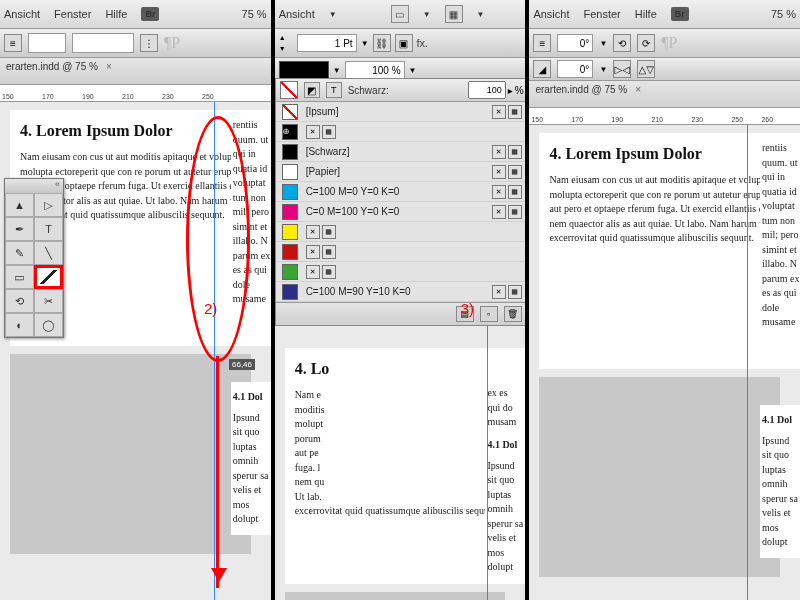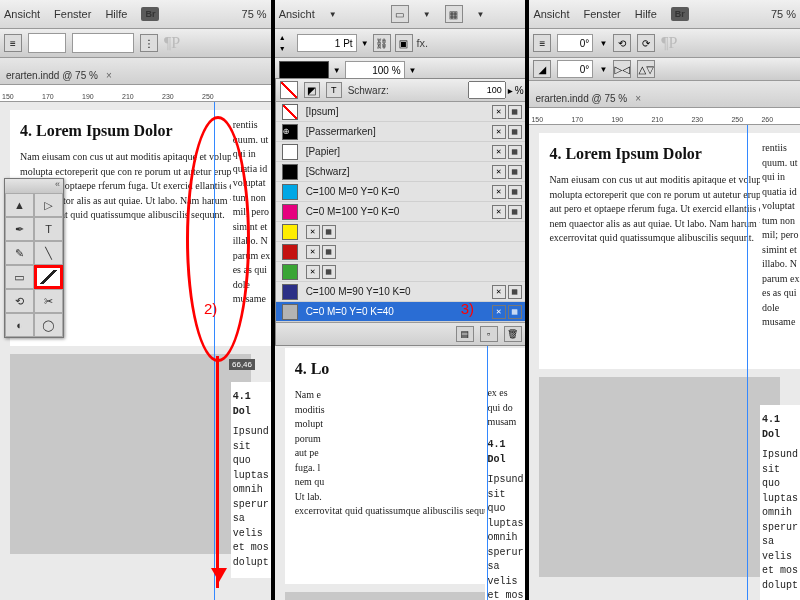--- a/index.html
+++ b/index.html
@@ -11,31 +11,31 @@
 .menubar{height:28px;background:linear-gradient(#f0f0f0,#d8d8d8);display:flex;align-items:center;gap:14px;padding:0 4px;border-bottom:1px solid #999}
 .menubar span{color:#333}
 .br-badge{background:#5a5a5a;color:#fff;padding:2px 4px;font-size:9px;font-weight:bold;border-radius:2px}
 .zoom{margin-left:auto}
 .toolbar{height:28px;background:linear-gradient(#eee,#ccc);border-bottom:1px solid #999;display:flex;align-items:center;padding:0 4px;gap:6px}
 .tool-slot{width:36px;height:18px;background:#fff;border:1px solid #999;display:inline-block}
 .tool-icon{width:16px;height:16px;border:1px solid #888;background:#ddd;display:inline-flex;align-items:center;justify-content:center;font-size:10px}
 .toolbar2{height:28px;background:linear-gradient(#eee,#ccc);border-bottom:1px solid #999;display:flex;align-items:center;padding:0 4px;gap:4px}
 .stroke-sample{width:48px;height:16px;background:#000;border:1px solid #555}
 .num-input{width:52px;height:16px;background:#fff;border:1px solid #999;font-size:10px;padding:0 3px;display:flex;align-items:center;justify-content:flex-end}
-.tab{height:20px;background:linear-gradient(#e6e6e6,#d0d0d0);border-bottom:1px solid #999;padding:3px 6px;font-size:10px;color:#333;display:flex;align-items:flex-end;gap:8px}
+.tab{height:20px;background:linear-gradient(#e6e6e6,#d0d0d0);border-bottom:1px solid #999;padding:3px 6px;font-size:10px;color:#333;display:flex;align-items:flex-start;gap:8px}
 .tab .close{font-size:10px;color:#666}
 .ruler{height:16px;background:#fff;border-bottom:1px solid #999;display:flex;align-items:flex-end;font-size:7px;color:#444;position:relative}
 .ruler span{position:absolute;bottom:1px}
 .content{position:relative;background:#eaeaea;height:calc(100% - 28px - 28px - 20px - 16px);overflow:hidden}
 .page{background:#fff;margin:8px 0 0 10px;padding:8px 10px;width:calc(100% - 30px);min-height:220px}
 h4{font-family:Georgia,'Times New Roman',serif;font-size:16px;font-weight:bold;margin:4px 0 10px;color:#111}
 .body-text{font-family:Georgia,'Times New Roman',serif;font-size:10px;line-height:1.45;color:#222}
 .right-col{position:absolute;right:-2px;top:8px;width:38px;font-family:Georgia,'Times New Roman',serif;font-size:10px;line-height:1.45;color:#222;background:#fff;padding:8px 2px}
 .gray-block{background:#c8c8c8;height:200px;margin:8px 0 0 10px;width:calc(100% - 30px)}
-.sub-col{position:absolute;right:-2px;top:280px;width:38px;font-family:Liberation Mono, monospace;font-size:10px;line-height:1.45;color:#222;background:#fff;padding:8px 2px}
+.sub-col{position:absolute;right:-2px;top:280px;width:38px;font-family:Liberation Serif, serif;font-size:10px;line-height:1.45;color:#222;background:#fff;padding:8px 2px}
 .sub-col .sec{font-weight:bold;margin-bottom:6px}
 
 
 .tools-float{position:absolute;left:4px;top:178px;width:58px;background:#cfcfcf;border:1px solid #777;box-shadow:1px 1px 3px rgba(0,0,0,.4)}
 .tools-float .grip{height:14px;background:linear-gradient(#e5e5e5,#c7c7c7);text-align:right;font-size:9px;padding:0 3px;color:#555}
 .tools-float .row{display:flex}
 .tcell{width:28px;height:22px;border:1px solid #aaa;background:#ddd;display:flex;align-items:center;justify-content:center;font-size:11px;color:#333}
 .tcell.sel{border:3px solid red;width:24px;height:18px;background:#fff;position:relative}
 .tcell.sel::after{content:"";position:absolute;left:2px;top:2px;right:2px;bottom:2px;background:linear-gradient(135deg,transparent 45%,#222 45%,#222 55%,transparent 55%)}
 
@@ -194,43 +194,42 @@
           <div class="sw-row">
             <div class="chip" style="background: linear-gradient(to right top, transparent 44%, red 44%, red 56%, transparent 56%) rgb(255, 255, 255);"></div>
             <div class="nm">[Ipsum]</div>
             <div class="icons">
               <div>✕</div>
               <div>▦</div>
             </div>
           </div>
           <div class="sw-row">
             <div class="chip" style="background: rgb(0, 0, 0);"><span style="color:#fff;font-size:8px">⊕</span></div>
-            <div class="nm">[Passermarken]</div>
+            <div class="icons">
+              <div>✕</div>
+              <div>▦</div>
+            </div>
+          </div>
+          <div class="sw-row">
+            <div class="chip" style="background: rgb(0, 0, 0);"></div>
+            <div class="nm">[Schwarz]</div>
             <div class="icons">
               <div>✕</div>
               <div>▦</div>
             </div>
           </div>
           <div class="sw-row">
             <div class="chip" style="background: rgb(255, 255, 255);"></div>
             <div class="nm">[Papier]</div>
             <div class="icons">
               <div>✕</div>
               <div>▦</div>
             </div>
           </div>
           <div class="sw-row">
-            <div class="chip" style="background: rgb(0, 0, 0);"></div>
-            <div class="nm">[Schwarz]</div>
-            <div class="icons">
-              <div>✕</div>
-              <div>▦</div>
-            </div>
-          </div>
-          <div class="sw-row">
             <div class="chip" style="background: rgb(0, 167, 229);"></div>
             <div class="nm">C=100 M=0 Y=0 K=0</div>
             <div class="icons">
               <div>✕</div>
               <div>▦</div>
             </div>
           </div>
           <div class="sw-row">
             <div class="chip" style="background: rgb(230, 0, 126);"></div>
             <div class="nm">C=0 M=100 Y=0 K=0</div>
@@ -256,28 +255,20 @@
           <div class="sw-row">
             <div class="chip" style="background: rgb(58, 165, 53);"></div>
             <div class="icons">
               <div>✕</div>
               <div>▦</div>
             </div>
           </div>
           <div class="sw-row">
             <div class="chip" style="background: rgb(43, 47, 134);"></div>
             <div class="nm">C=100 M=90 Y=10 K=0</div>
-            <div class="icons">
-              <div>✕</div>
-              <div>▦</div>
-            </div>
-          </div>
-          <div class="sw-row sel">
-            <div class="chip" style="background: rgb(179, 179, 179);"></div>
-            <div class="nm">C=0 M=0 Y=0 K=40</div>
             <div class="icons">
               <div>✕</div>
               <div>▦</div>
             </div>
           </div>
         </div>
     <div class="sw-foot">
       <div>▤</div>
       <div>▫</div>
       <div>🗑</div>

